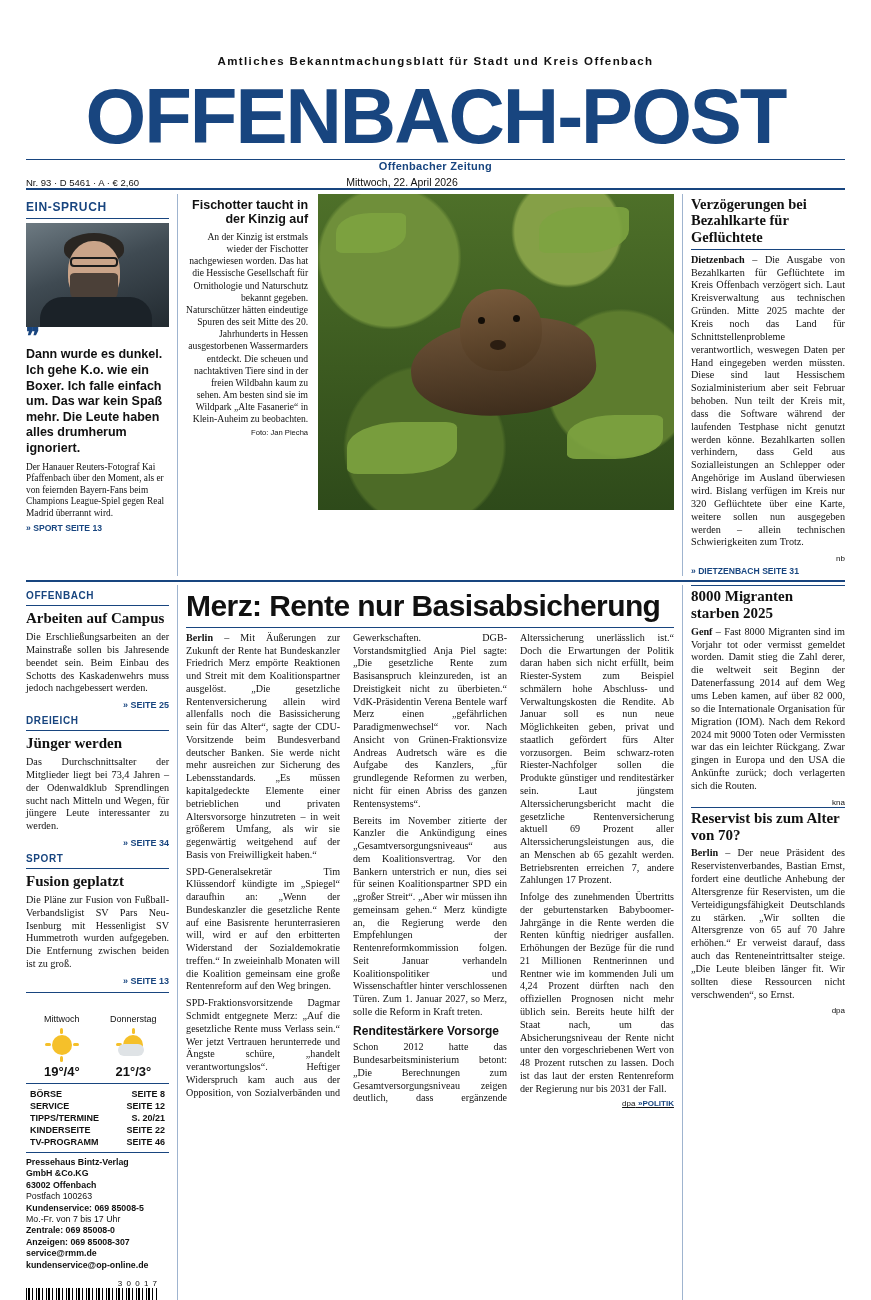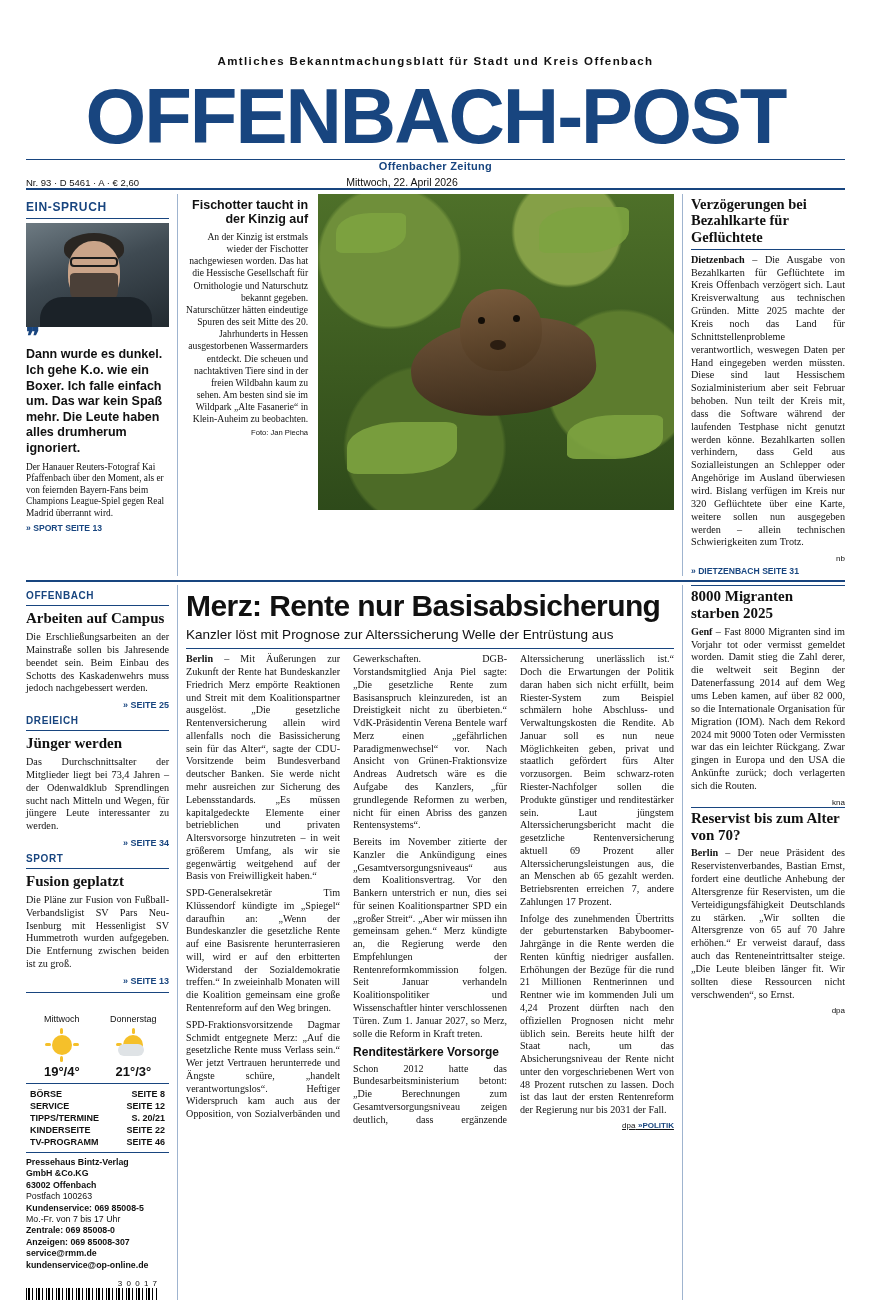--- a/index.html
+++ b/index.html
@@ -378,21 +378,20 @@
 
       <div class="barcode">
         <div class="num" style="text-align:right;width:132px;">3 0 0 1 7</div>
         <div class="bars"></div>
 
       </div>
     </div>
 
     <div class="col col-mid vline">
       <h1 class="bighead">Merz: Rente nur Basisabsicherung</h1>
-      <div class="bigsub">Kanzler löst mit Prognose zur Alterssicherung Welle der Entrüstung aus</div>
       <div class="hr-blue"></div>
       <div class="three-col body-col">
         <p id="ms0"><b>Berlin</b> – Mit Äußerungen zur Zukunft der Rente hat Bundeskanzler Friedrich Merz empörte Reaktionen und Streit mit dem Koalitionspartner ausgelöst. „Die gesetzliche Rentenversicherung allein wird allenfalls noch die Basissicherung sein für das Alter“, sagte der CDU-Vorsitzende beim Bundesverband deutscher Banken. Sie werde nicht mehr ausreichen zur Sicherung des Lebensstandards. „Es müssen kapitalgedeckte Elemente einer betrieblichen und privaten Altersvorsorge hinzutreten – in weit größerem Umfang, als wir sie gegenwärtig weitgehend auf der Basis von Freiwilligkeit haben.“</p>
         <p id="ms1">SPD-Generalsekretär Tim Klüssendorf kündigte im „Spiegel“ daraufhin an: „Wenn der Bundeskanzler die gesetzliche Rente auf eine Basisrente herunterrasieren will, wird er auf den erbitterten Widerstand der Sozialdemokratie treffen.“ In zweieinhalb Monaten will die Koalition gemeinsam eine große Rentenreform auf den Weg bringen.</p>
         <p id="ms2">SPD-Fraktionsvorsitzende Dagmar Schmidt entgegnete Merz: „Auf die gesetzliche Rente muss Verlass sein.“ Wer jetzt Vertrauen herunterrede und Ängste schüre, „handelt verantwortungslos“. Heftiger Widerspruch kam auch aus der Opposition, von Sozialverbänden und Gewerkschaften. DGB-Vorstandsmitglied Anja Piel sagte: „Die gesetzliche Rente zum Basisanspruch kleinzureden, ist an Dreistigkeit nicht zu überbieten.“ VdK-Präsidentin Verena Bentele warf Merz einen „gefährlichen Paradigmenwechsel“ vor. Nach Ansicht von Grünen-Fraktionsvize Andreas Audretsch wäre es die Aufgabe des Kanzlers, „für grundlegende Reformen zu werben, nicht für einen Abriss des ganzen Rentensystems“.</p>
         <p id="ms3">Bereits im November zitierte der Kanzler die Ankündigung eines „Gesamtversorgungsniveaus“ aus dem Koalitionsvertrag. Vor den Bankern unterstrich er nun, dies sei für seinen Koalitionspartner SPD ein „großer Streit“. „Aber wir müssen ihn gemeinsam gehen.“ Merz kündigte an, die Regierung werde den Empfehlungen der Rentenreformkommission folgen. Seit Januar verhandeln Koalitionspolitiker und Wissenschaftler hinter verschlossenen Türen. Zum 1. Januar 2027, so Merz, solle die Reform in Kraft treten.</p>
         <div class="subhead-in">Renditestärkere Vorsorge</div>
         <p id="ms4">Schon 2012 hatte das Bundesarbeitsministerium betont: „Die Berechnungen zum Gesamtversorgungsniveau zeigen deutlich, dass ergänzende Alterssicherung unerlässlich ist.“ Doch die Erwartungen der Politik daran haben sich nicht erfüllt, beim Riester-System zum Beispiel schmälern hohe Abschluss- und Verwaltungskosten die Rendite. Ab Januar soll es nun neue Möglichkeiten geben, privat und staatlich gefördert fürs Alter vorzusorgen. Beim schwarz-roten Riester-Nachfolger sollen die Produkte günstiger und renditestärker sein. Laut jüngstem Alterssicherungsbericht macht die gesetzliche Rentenversicherung aktuell 69 Prozent aller Alterssicherungsleistungen aus, die an Menschen ab 65 gezahlt werden. Betriebsrenten erreichen 7, andere Zahlungen 17 Prozent.</p>
         <p id="ms5">Infolge des zunehmenden Übertritts der geburtenstarken Babyboomer-Jahrgänge in die Rente werden die Renten künftig niedriger ausfallen. Erhöhungen der Bezüge für die rund 21 Millionen Rentnerinnen und Rentner wie im kommenden Juli um 4,24 Prozent dürften nach den offiziellen Prognosen nicht mehr üblich sein. Bereits heute hilft der Staat nach, um das Absicherungsniveau der Rente nicht unter den vorgeschriebenen Wert von 48 Prozent rutschen zu lassen. Doch ist das laut der ersten Rentenreform der Regierung nur bis 2031 der Fall.</p>
         <p style="text-align:right;margin-top:-2px;text-decoration:underline;">

